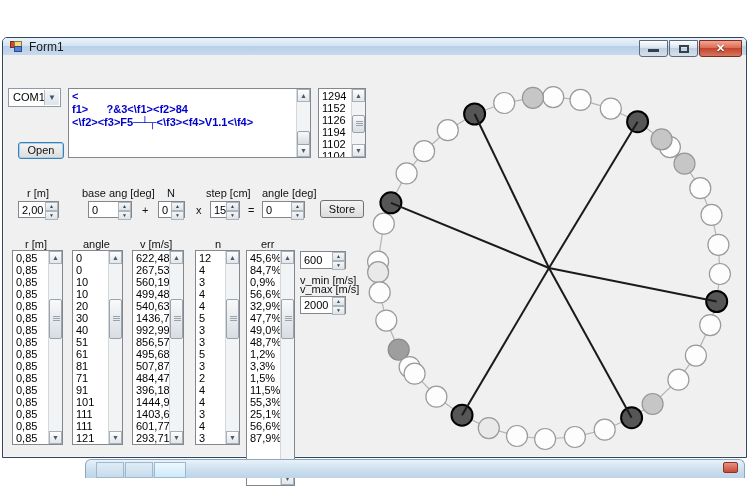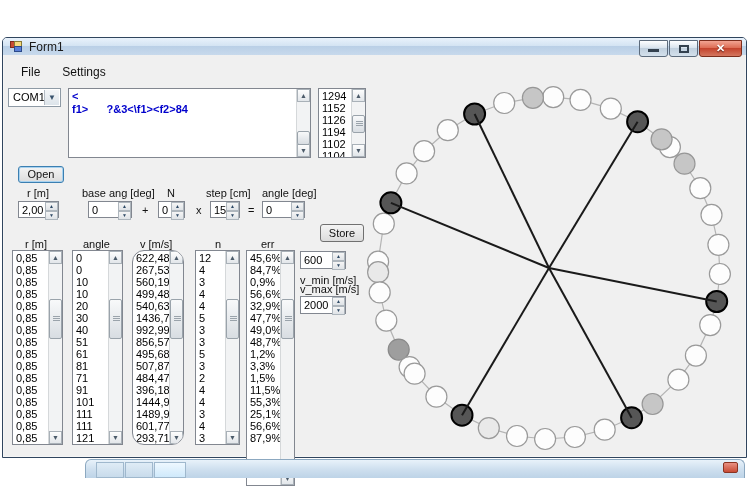--- a/index.html
+++ b/index.html
@@ -34,21 +34,21 @@
   .client { position:absolute; left:3px; top:45px; width:739px; height:372px; background:#f0f0f0; }
 
   
   .lbl { position:absolute; font-size:11px; color:#111; white-space:nowrap; }
   .combo { position:absolute; background:#fff; border:1px solid #8e9aa5; font-size:11px; }
   .combo .cval { position:absolute; left:4px; top:2px; }
   .combo .carrow { position:absolute; right:1px; top:1px; bottom:1px; width:15px;
                    background:linear-gradient(#f4f6f8,#dde4ea); border-left:1px solid #b5bcc4;
                    color:#39536d; font-size:8px; text-align:center; line-height:16px; }
   .btn { position:absolute; font-size:11px; color:#111; text-align:center;
-         background:linear-gradient(#f4f4f4,#e6e6e6 60%,#dcdcdc); border:1px solid #707070; border-radius:3px;margin-top:24px; }
+         background:linear-gradient(#f4f4f4,#e6e6e6 60%,#dcdcdc); border:1px solid #707070; border-radius:3px; }
   .btn.focused { border:1px solid #3c7fb1; box-shadow:0 0 0 1px #a8d2ef inset; }
 
   .spin { position:absolute; background:#fff; border:1px solid #828790; font-size:11px; }
   .spin .sval { position:absolute; left:3px; top:2px; }
   .spin .sbtns { position:absolute; right:0; top:0; bottom:0; width:13px; display:flex; flex-direction:column; }
   .spin .sbtn { flex:1; background:linear-gradient(#f5f5f5,#dfe3e7); border:1px solid #aeb6bd; font-size:5px;
                 color:#2f4a66; text-align:center; line-height:7px; }
 
   .listbox { position:absolute; background:#fff; border:1px solid #828790; overflow:hidden; }
   .lb-rows { position:absolute; left:0; top:1px; right:14px; bottom:0; }
@@ -99,35 +99,31 @@
           </div>
         <div class="wbtn">
             <span class="glyph-max"></span>
           </div>
         <div class="wbtn close">
             <span class="glyph-x">✕</span>
           </div>
       </div>
     </div>
 
-    <div class="menubar">
-      <span class="menu-item">File</span>
-      <span class="menu-item">Settings</span>
-    </div>
 
     <div class="client"></div>
   </div>
 
   <div class="combo" style="left:8px; top:88px; width:53px; height:19px;">
     <span class="cval">COM1</span>
     <span class="carrow">▼</span>
   </div>
 
   <div class="terminal" style="left:68px; top:88px; width:243px; height:70px;">
-    <div class="term-text" id="term-text"><div>&lt;</div><div>f1&gt;      ?&amp;3&lt;\f1&gt;&lt;f2&gt;84</div></div>
+    <div class="term-text" id="term-text"><div>&lt;</div><div>f1&gt;      ?&amp;3&lt;\f1&gt;&lt;f2&gt;84</div><div>&lt;\f2&gt;&lt;f3&gt;F5─┴┬&lt;\f3&gt;&lt;f4&gt;V1.1&lt;\f4&gt;</div></div>
     <div class="sb">
       <div class="arr up">▲</div>
       <div class="arr dn">▼</div>
       <div class="thumb" style="top:42px; height:14px;"></div>
     </div>
   </div>
 
   <div class="listbox" style="left:318px; top:88px; width:48px; height:70px;">
     <div class="lb-rows" id="numbers-rows">
         <div class="lb-row">1294</div>
@@ -254,36 +250,36 @@
         <div class="lb-row">121</div>
       </div>
     <div class="sb">
         <div class="arr up">▲</div>
         <div class="arr dn">▼</div>
         <div class="thumb" style="top:48px; height:40px;">
           <span class="grip"></span>
         </div>
       </div>
   </div>
-  <div class="listbox" style="left:132px; top:250px; width:52px; height:195px;border-radius:12px;">
+  <div class="listbox" style="left:132px; top:250px; width:52px; height:195px;">
     <div class="lb-rows" id="rows-v">
         <div class="lb-row">622,48</div>
         <div class="lb-row">267,53</div>
         <div class="lb-row">560,19</div>
         <div class="lb-row">499,48</div>
         <div class="lb-row">540,63</div>
         <div class="lb-row">1436,7</div>
         <div class="lb-row">992,99</div>
         <div class="lb-row">856,57</div>
         <div class="lb-row">495,68</div>
         <div class="lb-row">507,87</div>
         <div class="lb-row">484,47</div>
         <div class="lb-row">396,18</div>
         <div class="lb-row">1444,9</div>
-        <div class="lb-row">1489,9</div>
+        <div class="lb-row">1403,6</div>
         <div class="lb-row">601,77</div>
         <div class="lb-row">293,71</div>
       </div>
     <div class="sb">
         <div class="arr up">▲</div>
         <div class="arr dn">▼</div>
         <div class="thumb" style="top:48px; height:40px;">
           <span class="grip"></span>
         </div>
       </div>

